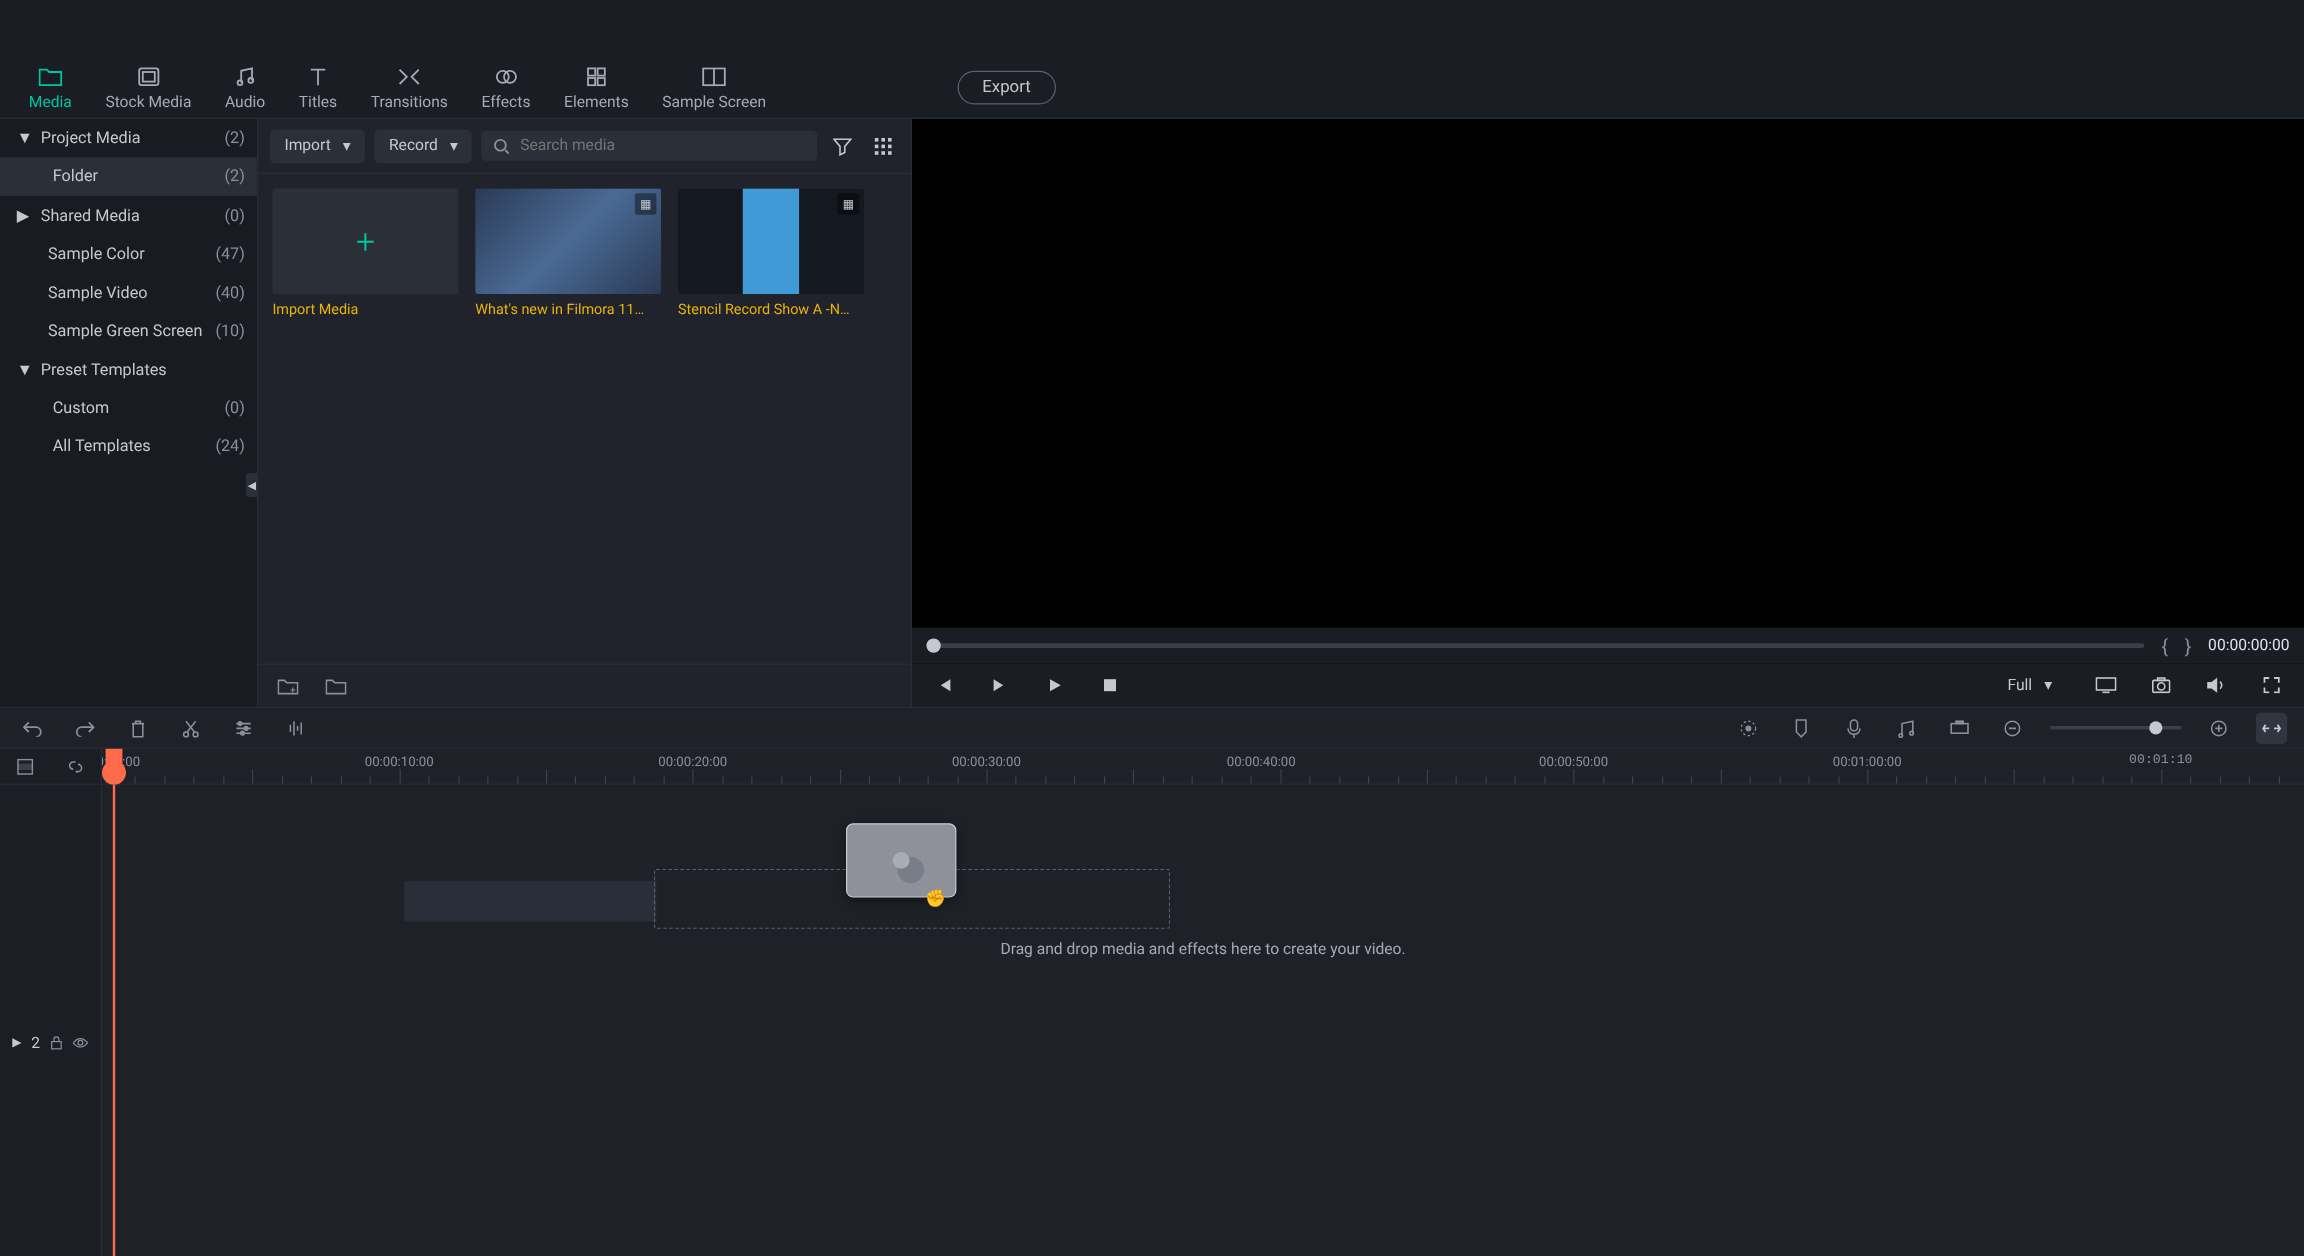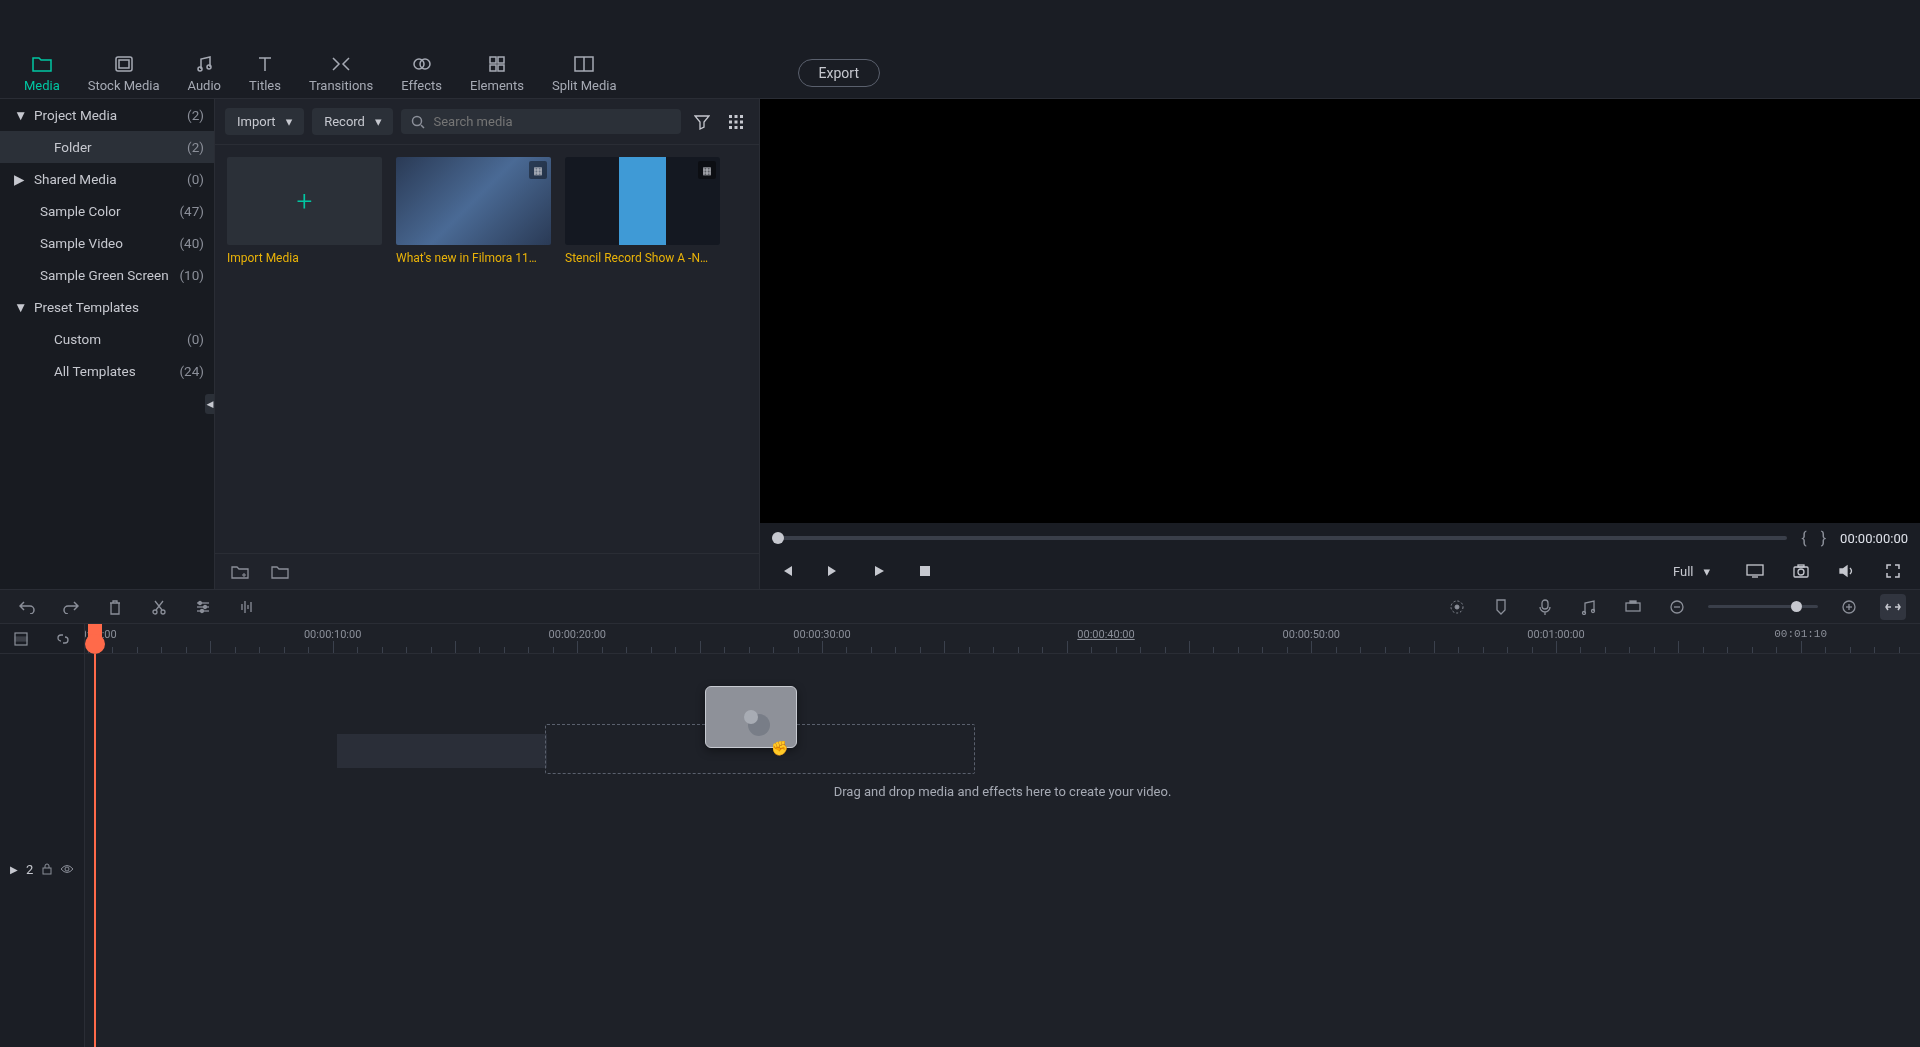--- a/index.html
+++ b/index.html
@@ -69,21 +69,21 @@
       overflow-y: auto;
       position: relative;
     }
     .side-item {
       display: flex;
       align-items: center;
       padding: 8px 10px 8px 14px;
       cursor: pointer;
       font-size: 13.5px;
     }
-    .side-item.indent { padding-left: 48px; }
+    .side-item.indent { padding-left: 38px; }
     .side-item .arrow { width: 14px; display:inline-block; }
     .side-item .label { flex: 1; margin-left: 6px; }
     .side-item .count { color: #8b8f99; }
     .side-item.selected { background: #2b3038; }
     .collapse-handle {
       position: absolute;
       right: -1px;
       top: 295px;
       width: 10px; height: 20px;
       background: #2b3038;
@@ -452,21 +452,21 @@
       </span>
       <span>Elements</span>
     </div>
     <div class="tab">
       <span class="tab-icon">
         <svg width="20" height="16" viewBox="0 0 20 16" fill="none" stroke="#a6aab4" stroke-width="1.5">
             <rect x="1" y="1" width="18" height="14"></rect>
             <line x1="10" y1="1" x2="10" y2="15"></line>
           </svg>
       </span>
-      <span>Split Media</span>
+      <span>Sample Screen</span>
     </div>
     <button class="export-btn">Export</button>
   </div>
 
   <div class="middle">
 
     <div class="sidebar">
       <div class="side-item">
         <span class="arrow">▼</span>
         <span class="label">Project Media</span>
@@ -817,21 +817,21 @@
             <div class="tick-line" style="left: 737px; height: 12px;"></div>
             <div class="tick-line" style="left: 761.467px; height: 6px;"></div>
             <div class="tick-line" style="left: 785.933px; height: 6px;"></div>
             <div class="tick-line" style="left: 810.4px; height: 6px;"></div>
             <div class="tick-line" style="left: 834.867px; height: 6px;"></div>
             <div class="tick-line" style="left: 859.333px; height: 12px;"></div>
             <div class="tick-line" style="left: 883.8px; height: 6px;"></div>
             <div class="tick-line" style="left: 908.267px; height: 6px;"></div>
             <div class="tick-line" style="left: 932.733px; height: 6px;"></div>
             <div class="tick-line" style="left: 957.2px; height: 6px;"></div>
-            <div class="tick-major" style="left: 1021px; text-decoration: underline;">00:00:40:00</div>
+            <div class="tick-major" style="left: 966px;">00:00:40:00</div>
             <div class="tick-line" style="left: 981.667px; height: 12px;"></div>
             <div class="tick-line" style="left: 1006.13px; height: 6px;"></div>
             <div class="tick-line" style="left: 1030.6px; height: 6px;"></div>
             <div class="tick-line" style="left: 1055.07px; height: 6px;"></div>
             <div class="tick-line" style="left: 1079.53px; height: 6px;"></div>
             <div class="tick-line" style="left: 1104px; height: 12px;"></div>
             <div class="tick-line" style="left: 1128.47px; height: 6px;"></div>
             <div class="tick-line" style="left: 1152.93px; height: 6px;"></div>
             <div class="tick-line" style="left: 1177.4px; height: 6px;"></div>
             <div class="tick-line" style="left: 1201.87px; height: 6px;"></div>

